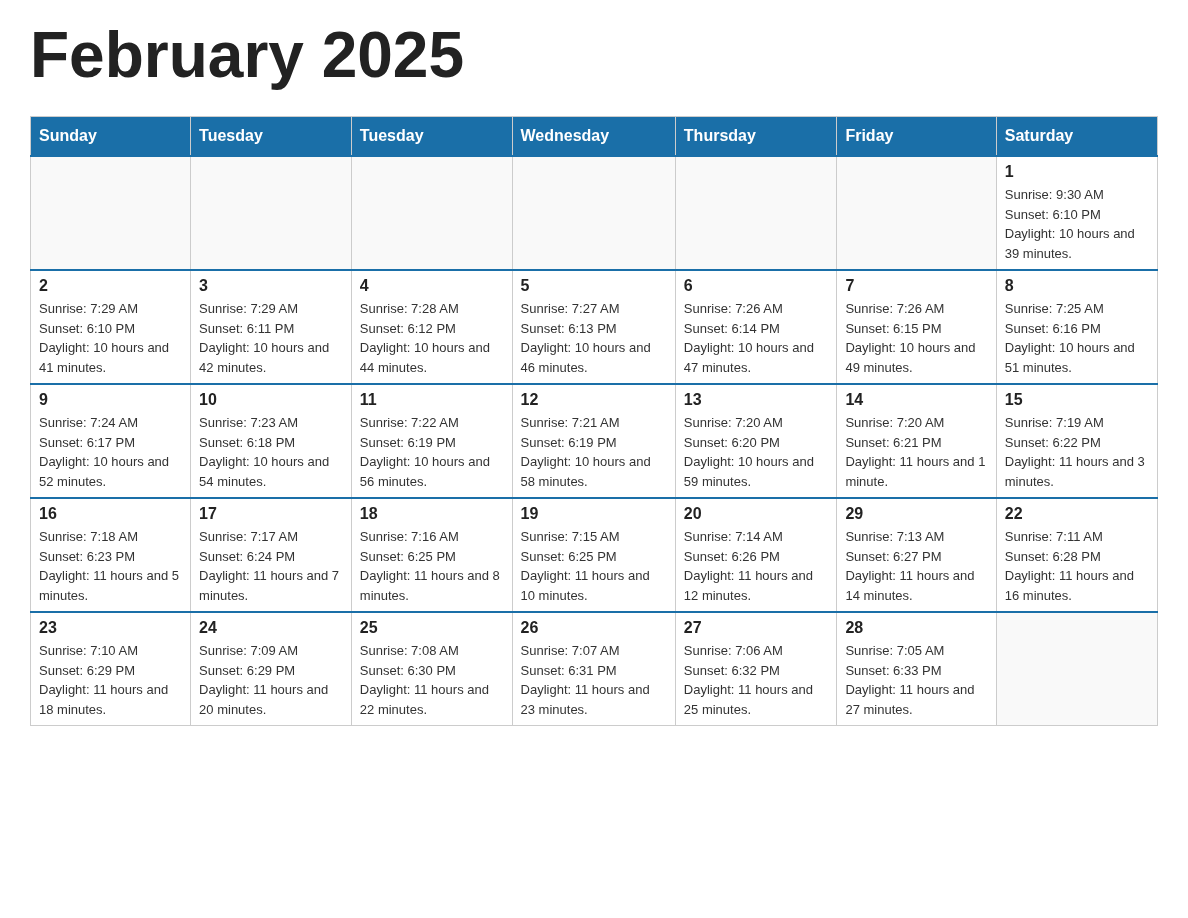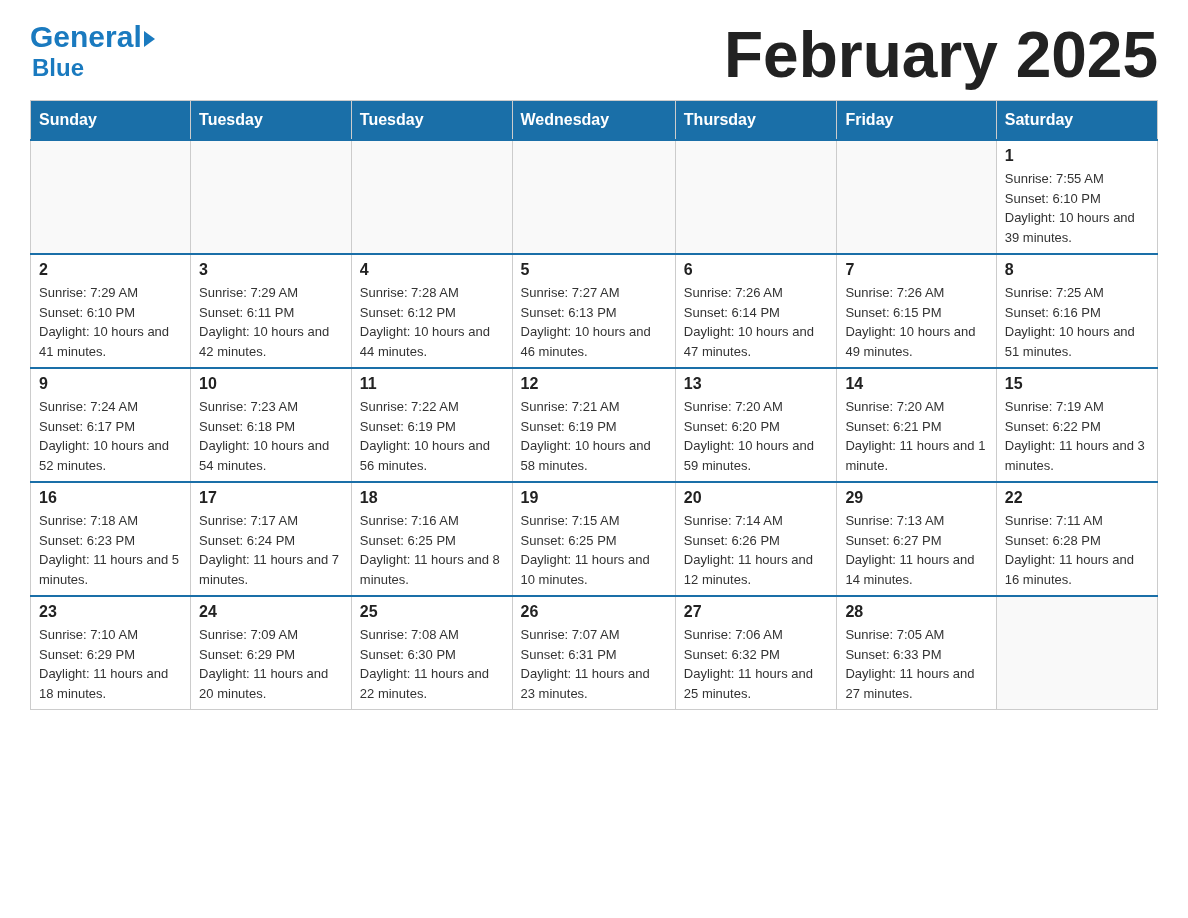--- a/index.html
+++ b/index.html
@@ -31,21 +31,21 @@
       line-height: 1.1;
     }
     .location-title {
       font-size: 22px;
       color: #444;
       margin-top: 2px;
     }
     .calendar {
       width: 100%;
       border-collapse: collapse;
-      margin-top: 10px;
+      margin-top: 26px;
     }
     .calendar th {
       background-color: #1a6fa8;
       color: #fff;
       font-size: 16px;
       font-weight: bold;
       padding: 10px 8px;
       text-align: left;
       border: 1px solid #ccc;
     }
@@ -93,30 +93,20 @@
     .logo-blue-text {
       font-size: 24px;
       font-weight: bold;
       color: #1a7abf;
     }
   </style>
 </head>
 <body>
 
 <div class="header">
-  <div class="logo">
-    <div class="logo-row">
-      <span class="logo-text-general">
-        <span class="logo-text-blue-inline">General</span><span style="display:inline-block;width:0;height:0;border-left:11px solid #1a7abf;border-right:0px solid transparent;border-bottom:8px solid transparent;border-top:8px solid transparent;margin-left:2px;vertical-align:middle;"></span>
-      </span>
-    </div>
-    <div class="logo-second-row">
-      <span class="logo-blue-text">Blue</span>
-    </div>
-  </div>
   <div class="title-area">
     <div class="month-title">February 2025</div>
   </div>
 </div>
 
 <table class="calendar">
   <thead>
     <tr>
     <th>Sunday</th>
         <th>Tuesday</th>
@@ -130,21 +120,21 @@
   <tbody id="calendar-body">
   <tr>
         <td class="empty-cell"></td>
         <td class="empty-cell"></td>
         <td class="empty-cell"></td>
         <td class="empty-cell"></td>
         <td class="empty-cell"></td>
         <td class="empty-cell"></td>
         <td>
           <div class="day-number">1</div>
-          <div class="day-info" style="white-space: pre-line;">Sunrise: 7:55 AM
+          <div class="day-info" style="white-space: pre-line;">Sunrise: 9:30 AM
 Sunset: 6:10 PM
 Daylight: 10 hours and 39 minutes.</div>
         </td>
       </tr>
       <tr>
         <td>
           <div class="day-number">2</div>
           <div class="day-info" style="white-space: pre-line;">Sunrise: 7:29 AM
 Sunset: 6:10 PM
 Daylight: 10 hours and 41 minutes.</div>

